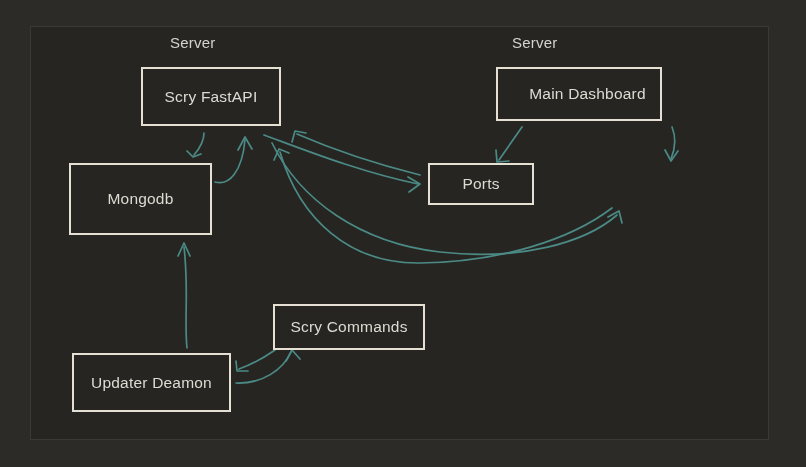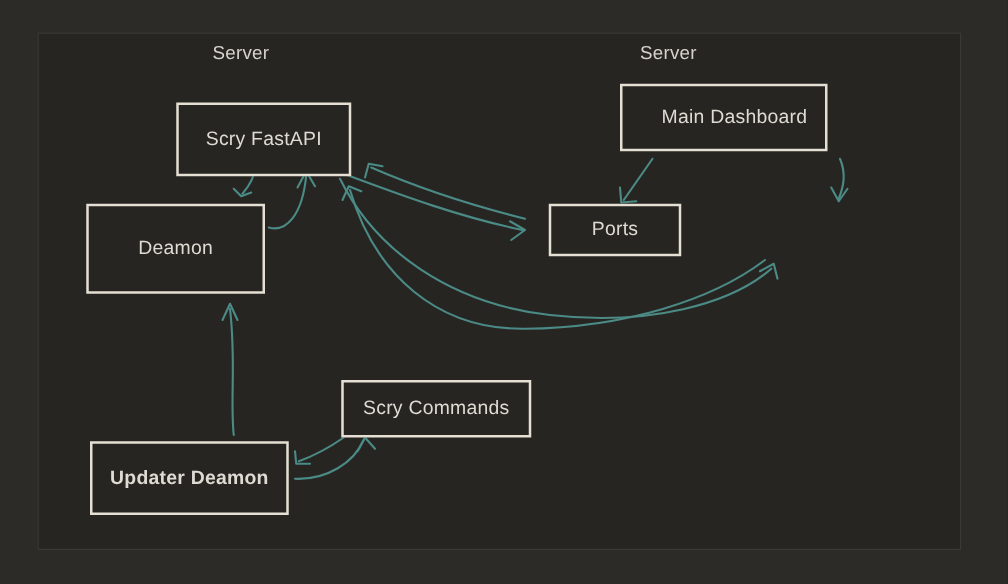--- a/index.html
+++ b/index.html
@@ -123,38 +123,38 @@
       </g>
 
       <g>
         <path d="M275 350 C265 357, 253 364, 239 369"></path>
         <path d="M236 361 L237 371 L248 371"></path>
       </g>
 
     </g>
   </svg>
 
-  <div class="node" style="left:141px; top:82px; width:140px; height:59px;text-align:right;">
+  <div class="node" style="left:141px; top:67px; width:140px; height:59px;text-align:right;">
     <span>Scry FastAPI</span>
   </div>
 
   <div class="node" style="left:69px; top:163px; width:143px; height:72px;">
-    <span>Deamon</span>
+    <span>Mongodb</span>
   </div>
 
-  <div class="node" style="left:72px; top:353px; width:159px; height:59px;font-weight:bold;">
+  <div class="node" style="left:72px; top:353px; width:159px; height:59px;">
     <span>Updater Deamon</span>
   </div>
 
   <div class="node" style="left:273px; top:304px; width:152px; height:46px;justify-content:center;">
     <span>Scry Commands</span>
   </div>
 
   <div class="node" style="left:496px; top:67px; width:166px; height:54px;padding-left:17px;">
     <span>Main Dashboard</span>
   </div>
 
-  <div class="node" style="left:439px; top:163px; width:106px; height:42px;">
+  <div class="node" style="left:428px; top:163px; width:106px; height:42px;">
     <span>Ports</span>
   </div>
 
 
 </div>
 
 </body></html>

